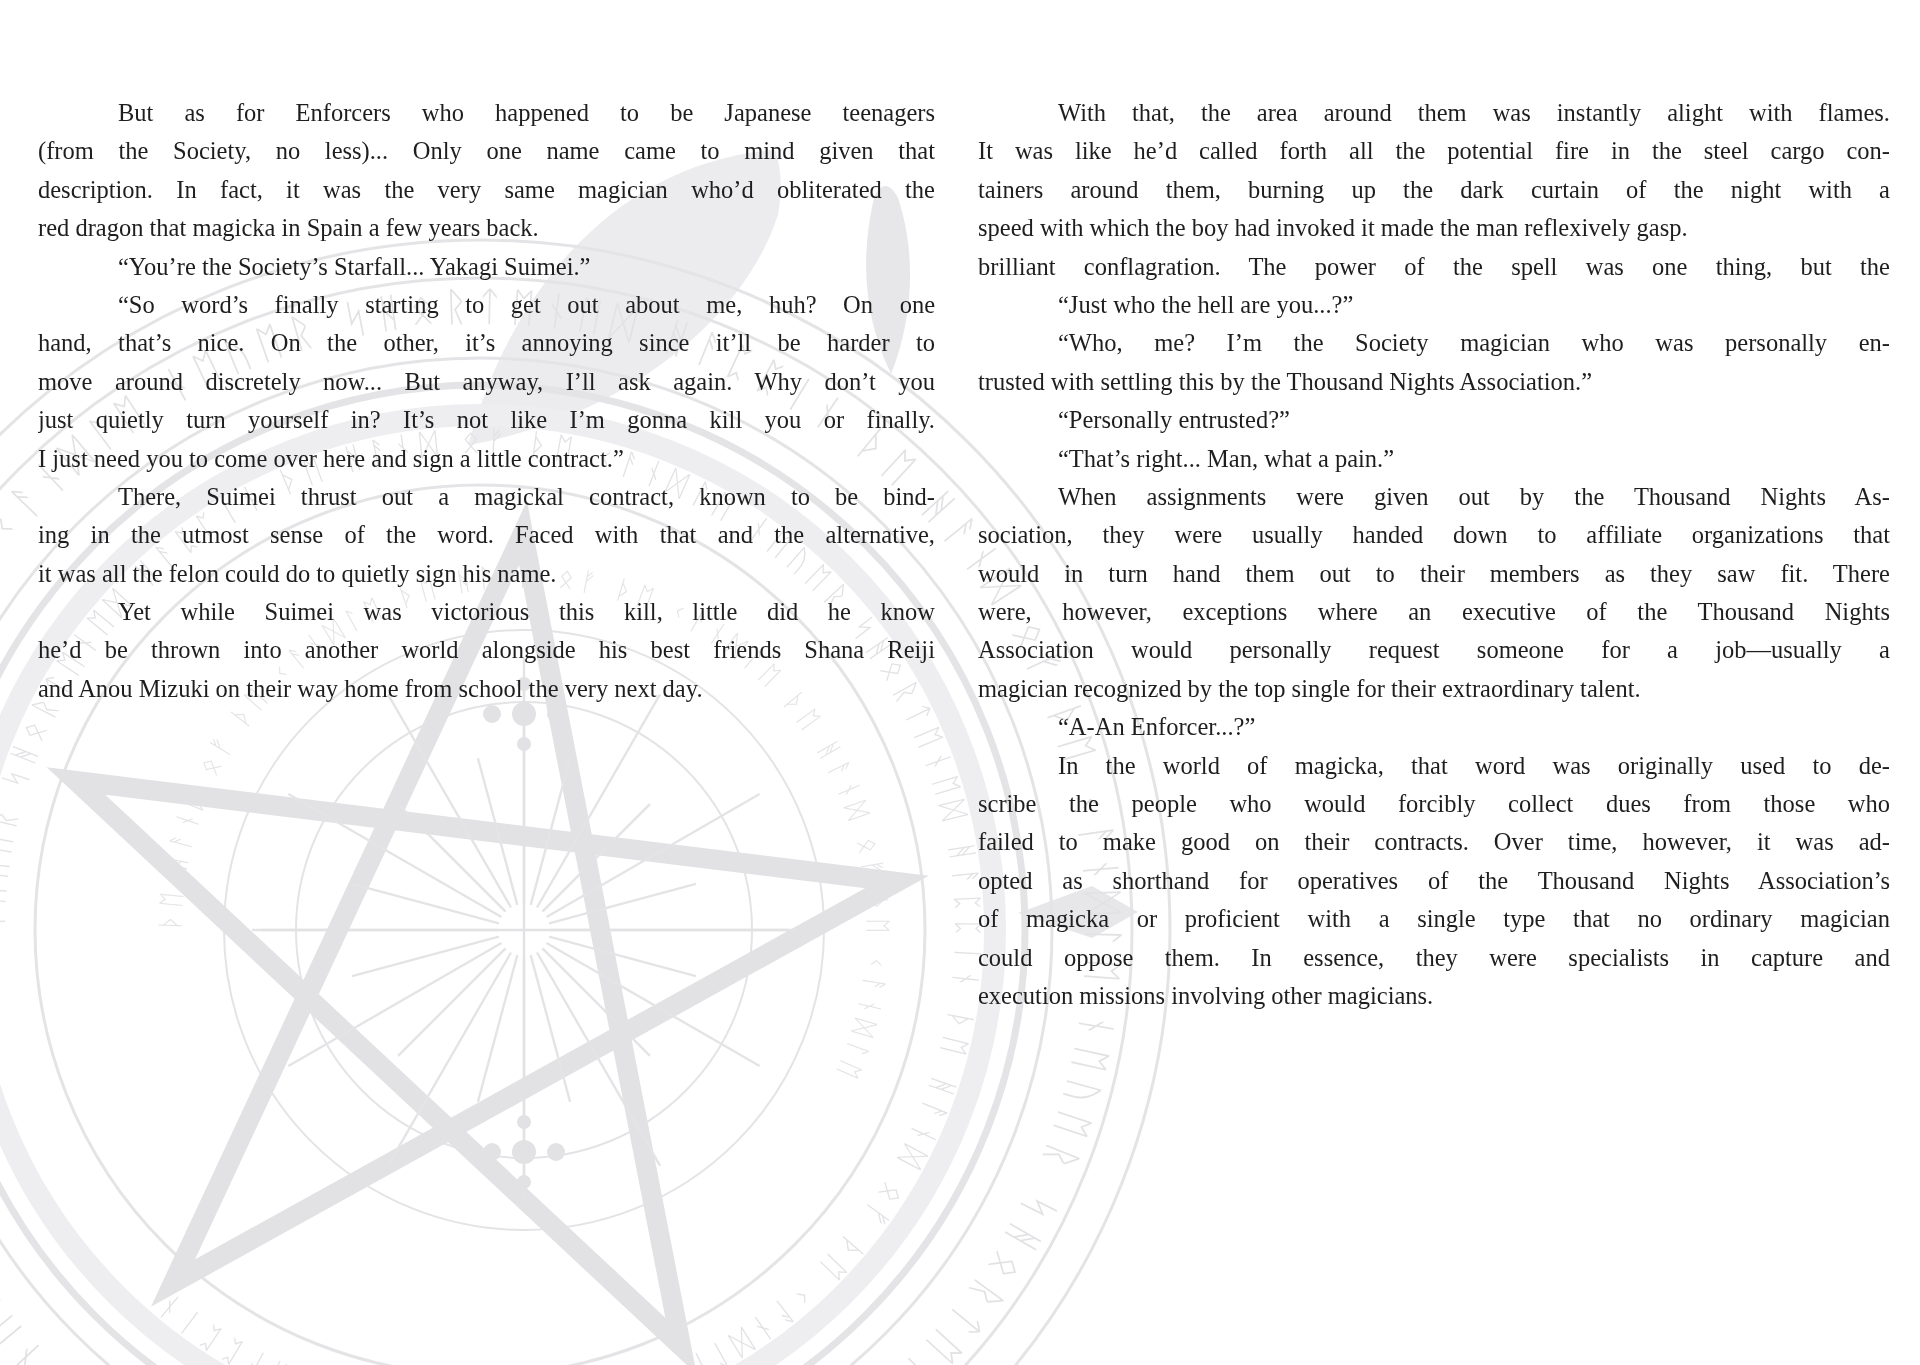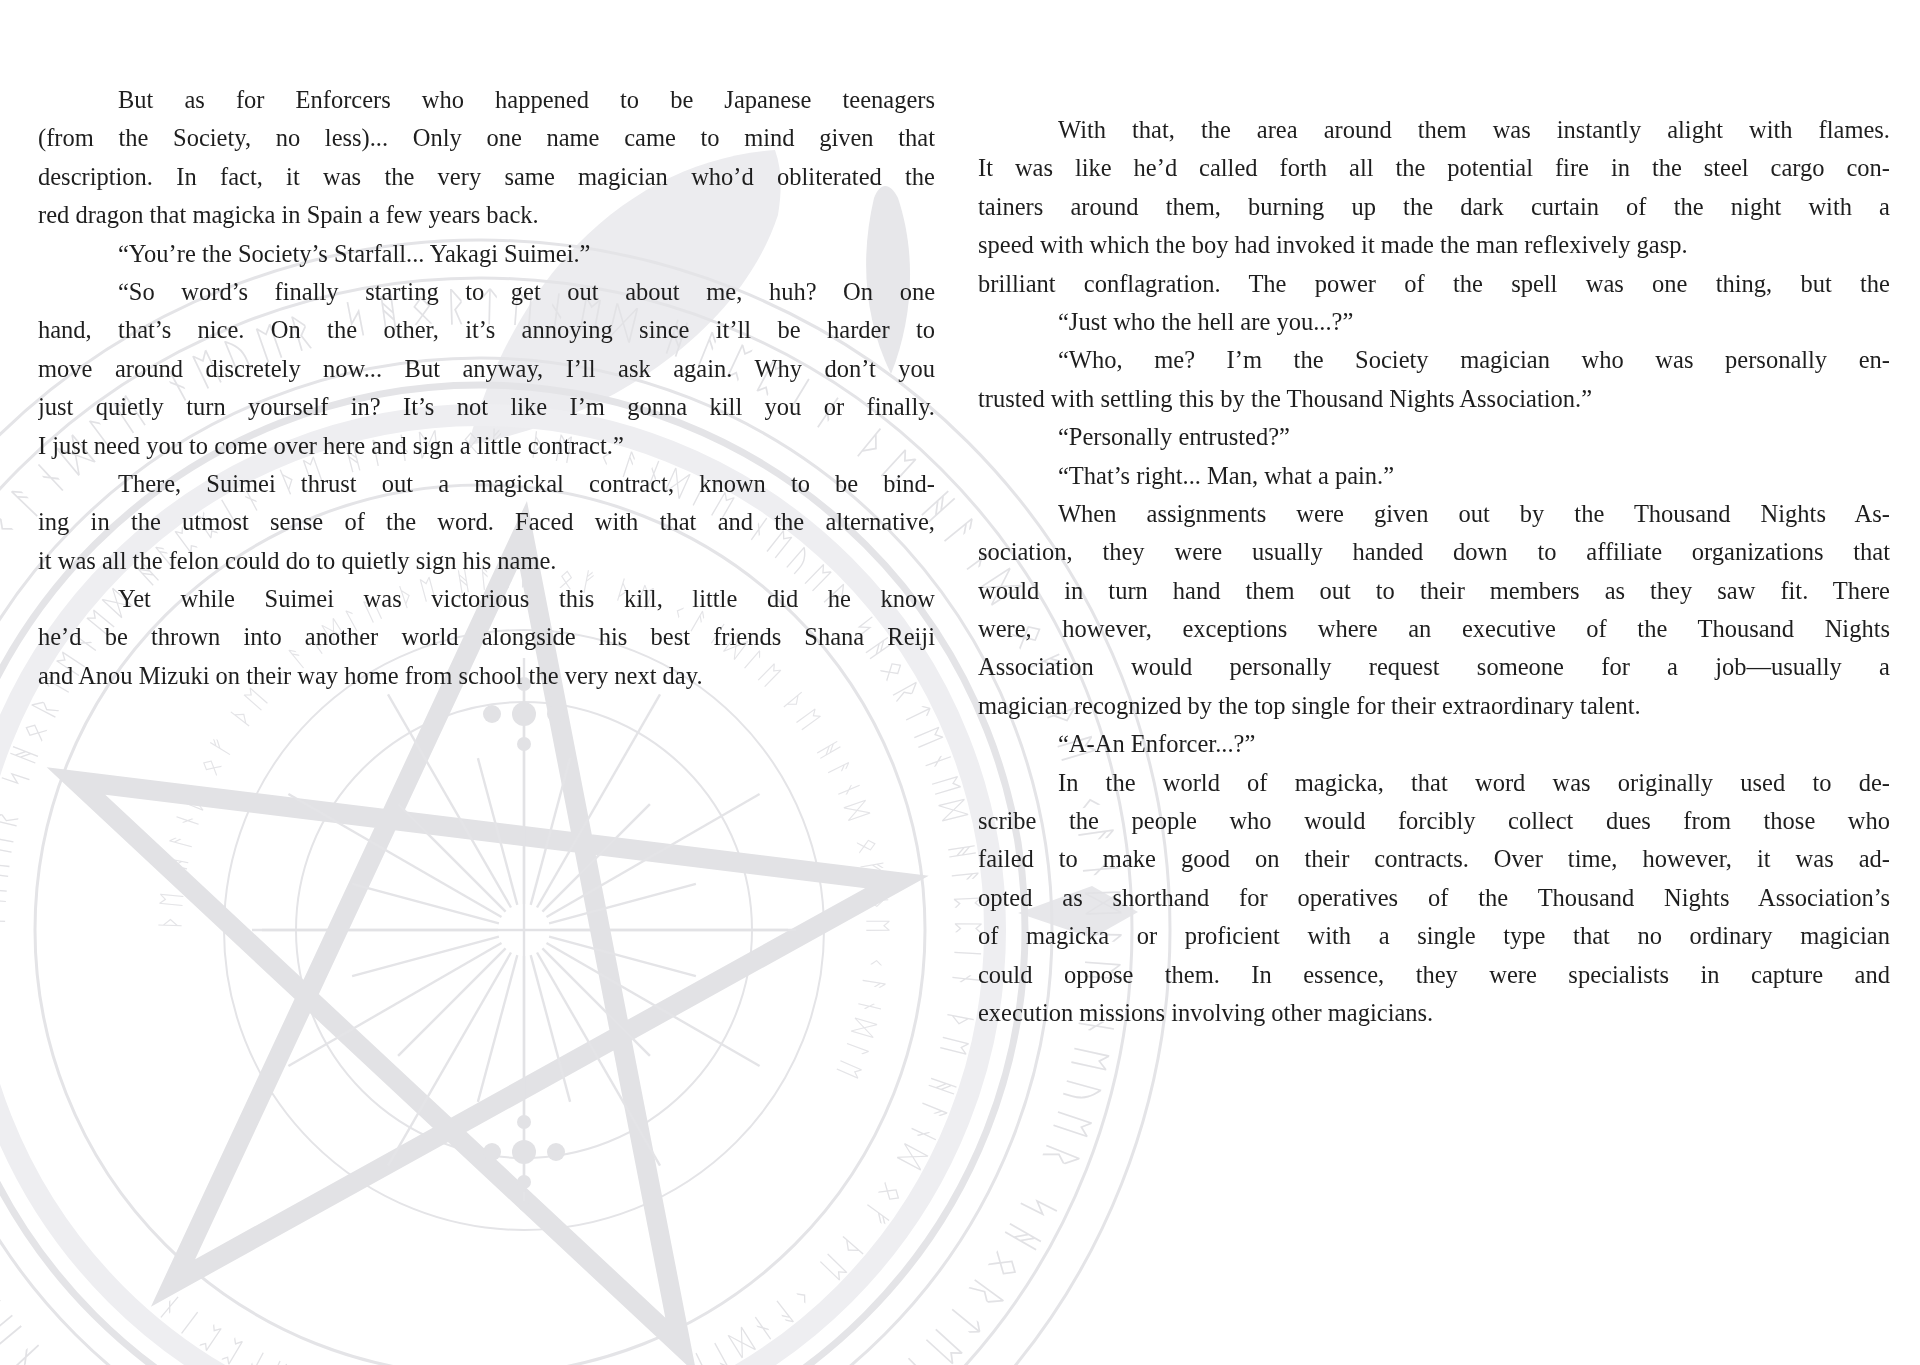--- a/index.html
+++ b/index.html
@@ -2,23 +2,23 @@
 <html><head>
 <meta charset="utf-8">
 <style>
   html,body{margin:0;padding:0;background:#ffffff;}
   .page{
     position:relative;width:1920px;height:1365px;background:#ffffff;
     overflow:hidden;
     font-family:"Liberation Serif","DejaVu Serif",serif;color:#1e1e1e;
   }
   .wm{position:absolute;left:0;top:0;width:1920px;height:1365px;}
-  .col{position:absolute;top:81px;font-size:24.5px;line-height:38.4px;}
+  .col{position:absolute;top:94px;font-size:24.5px;line-height:38.4px;}
   .c1{left:38px;width:897px;}
-  .c2{left:978px;width:912px;margin-top:30px;}
+  .c2{left:978px;width:912px;}
   .line{height:38.4px;overflow:hidden;white-space:normal;}
   .just{text-align:justify;text-align-last:justify;}
   .ind{padding-left:80px;}
   .rune-outer{font-family:"DejaVu Sans",sans-serif;font-size:40px;letter-spacing:9px;}
   .rune-inner{font-family:"DejaVu Sans",sans-serif;font-size:30px;letter-spacing:7px;}
   .rune-small{font-family:"DejaVu Sans",sans-serif;font-size:26px;letter-spacing:6px;}
 </style>
 </head>
 <body>
 

